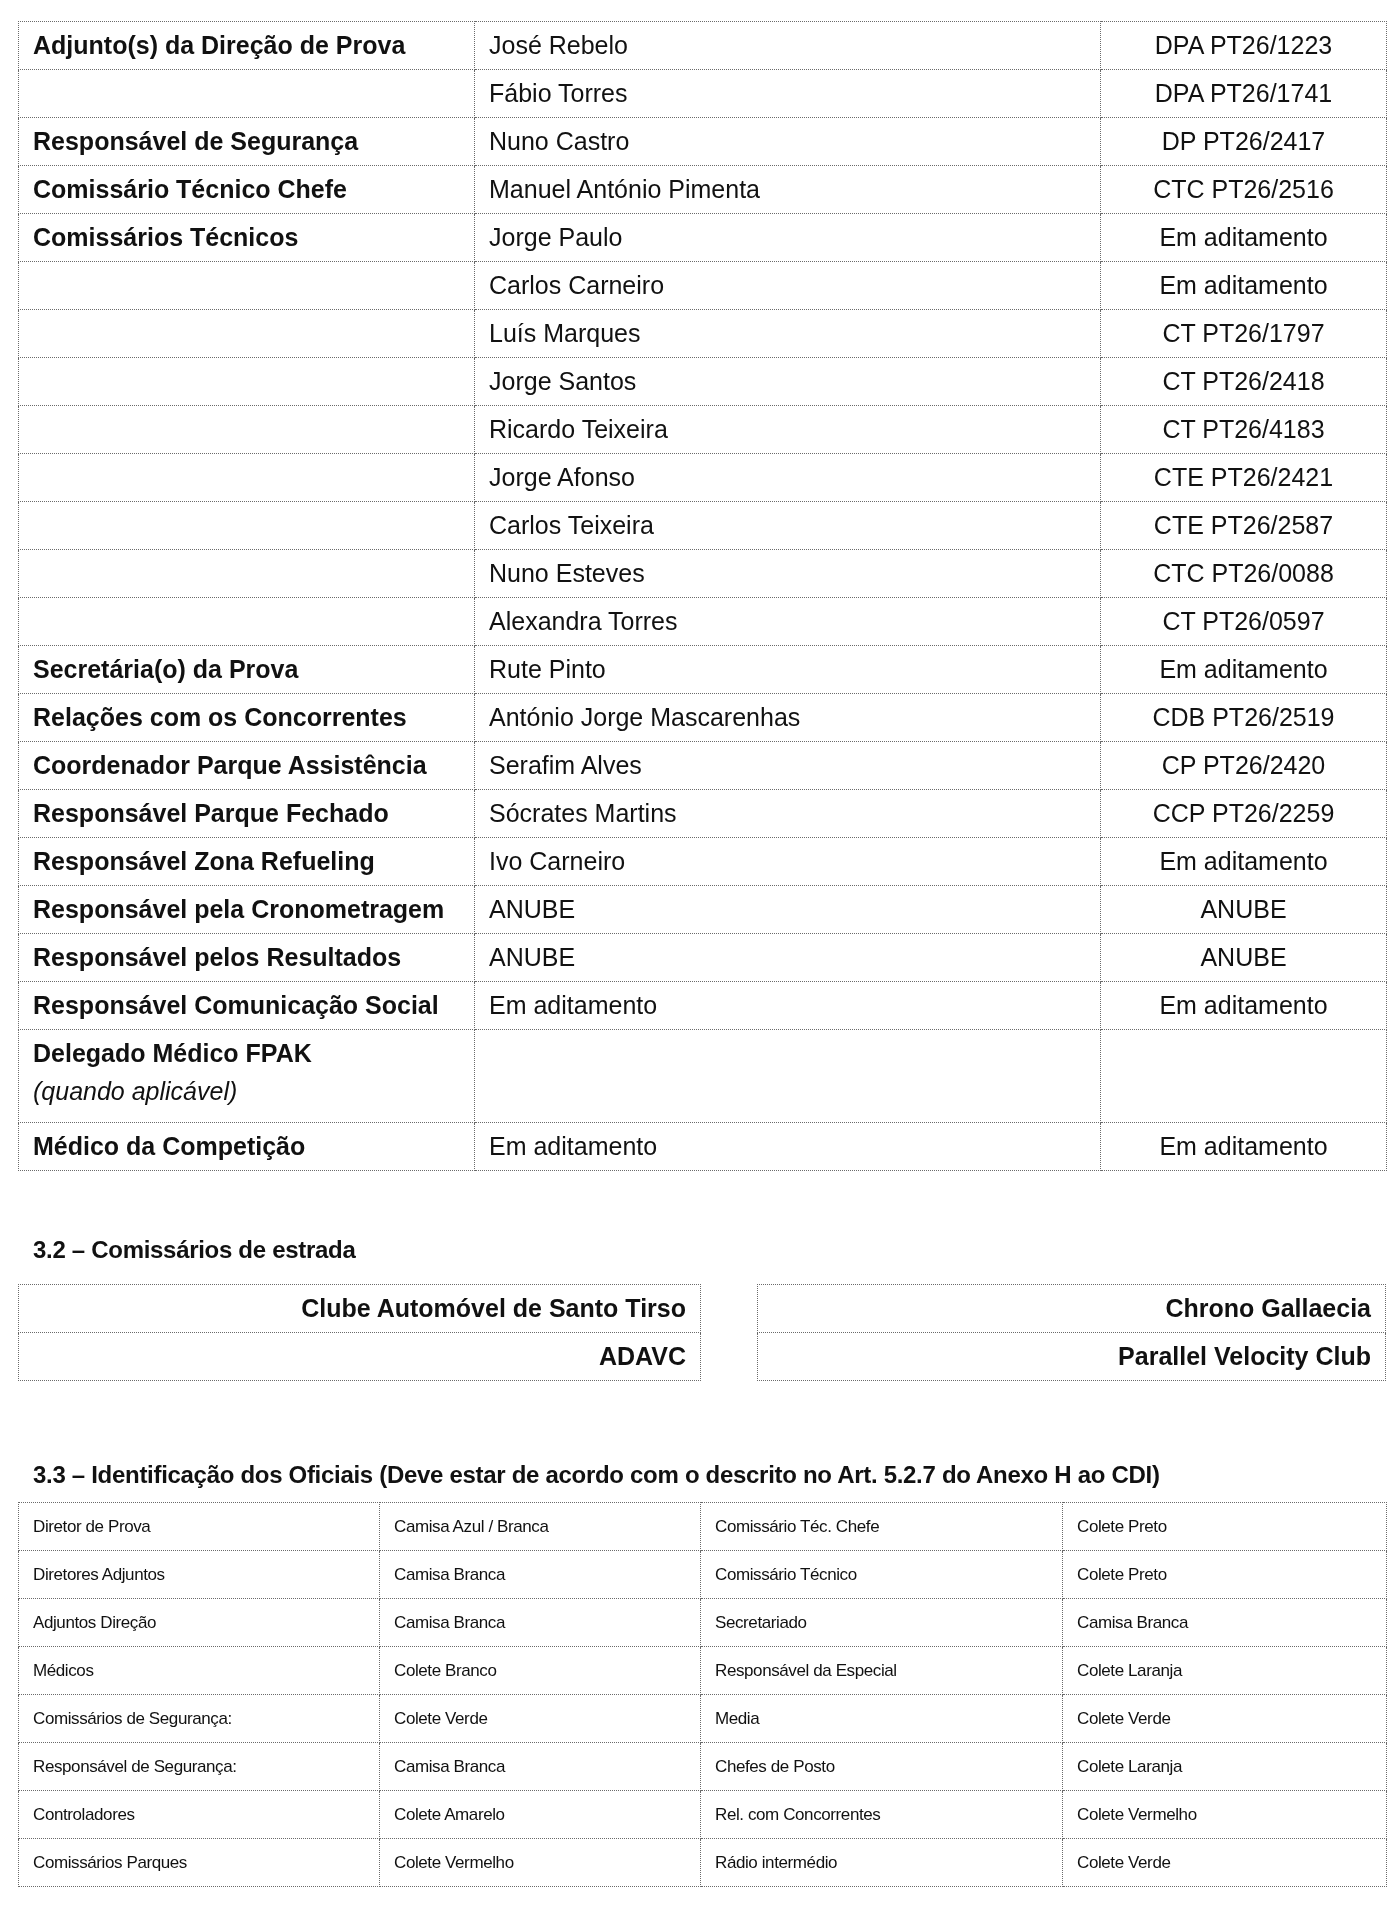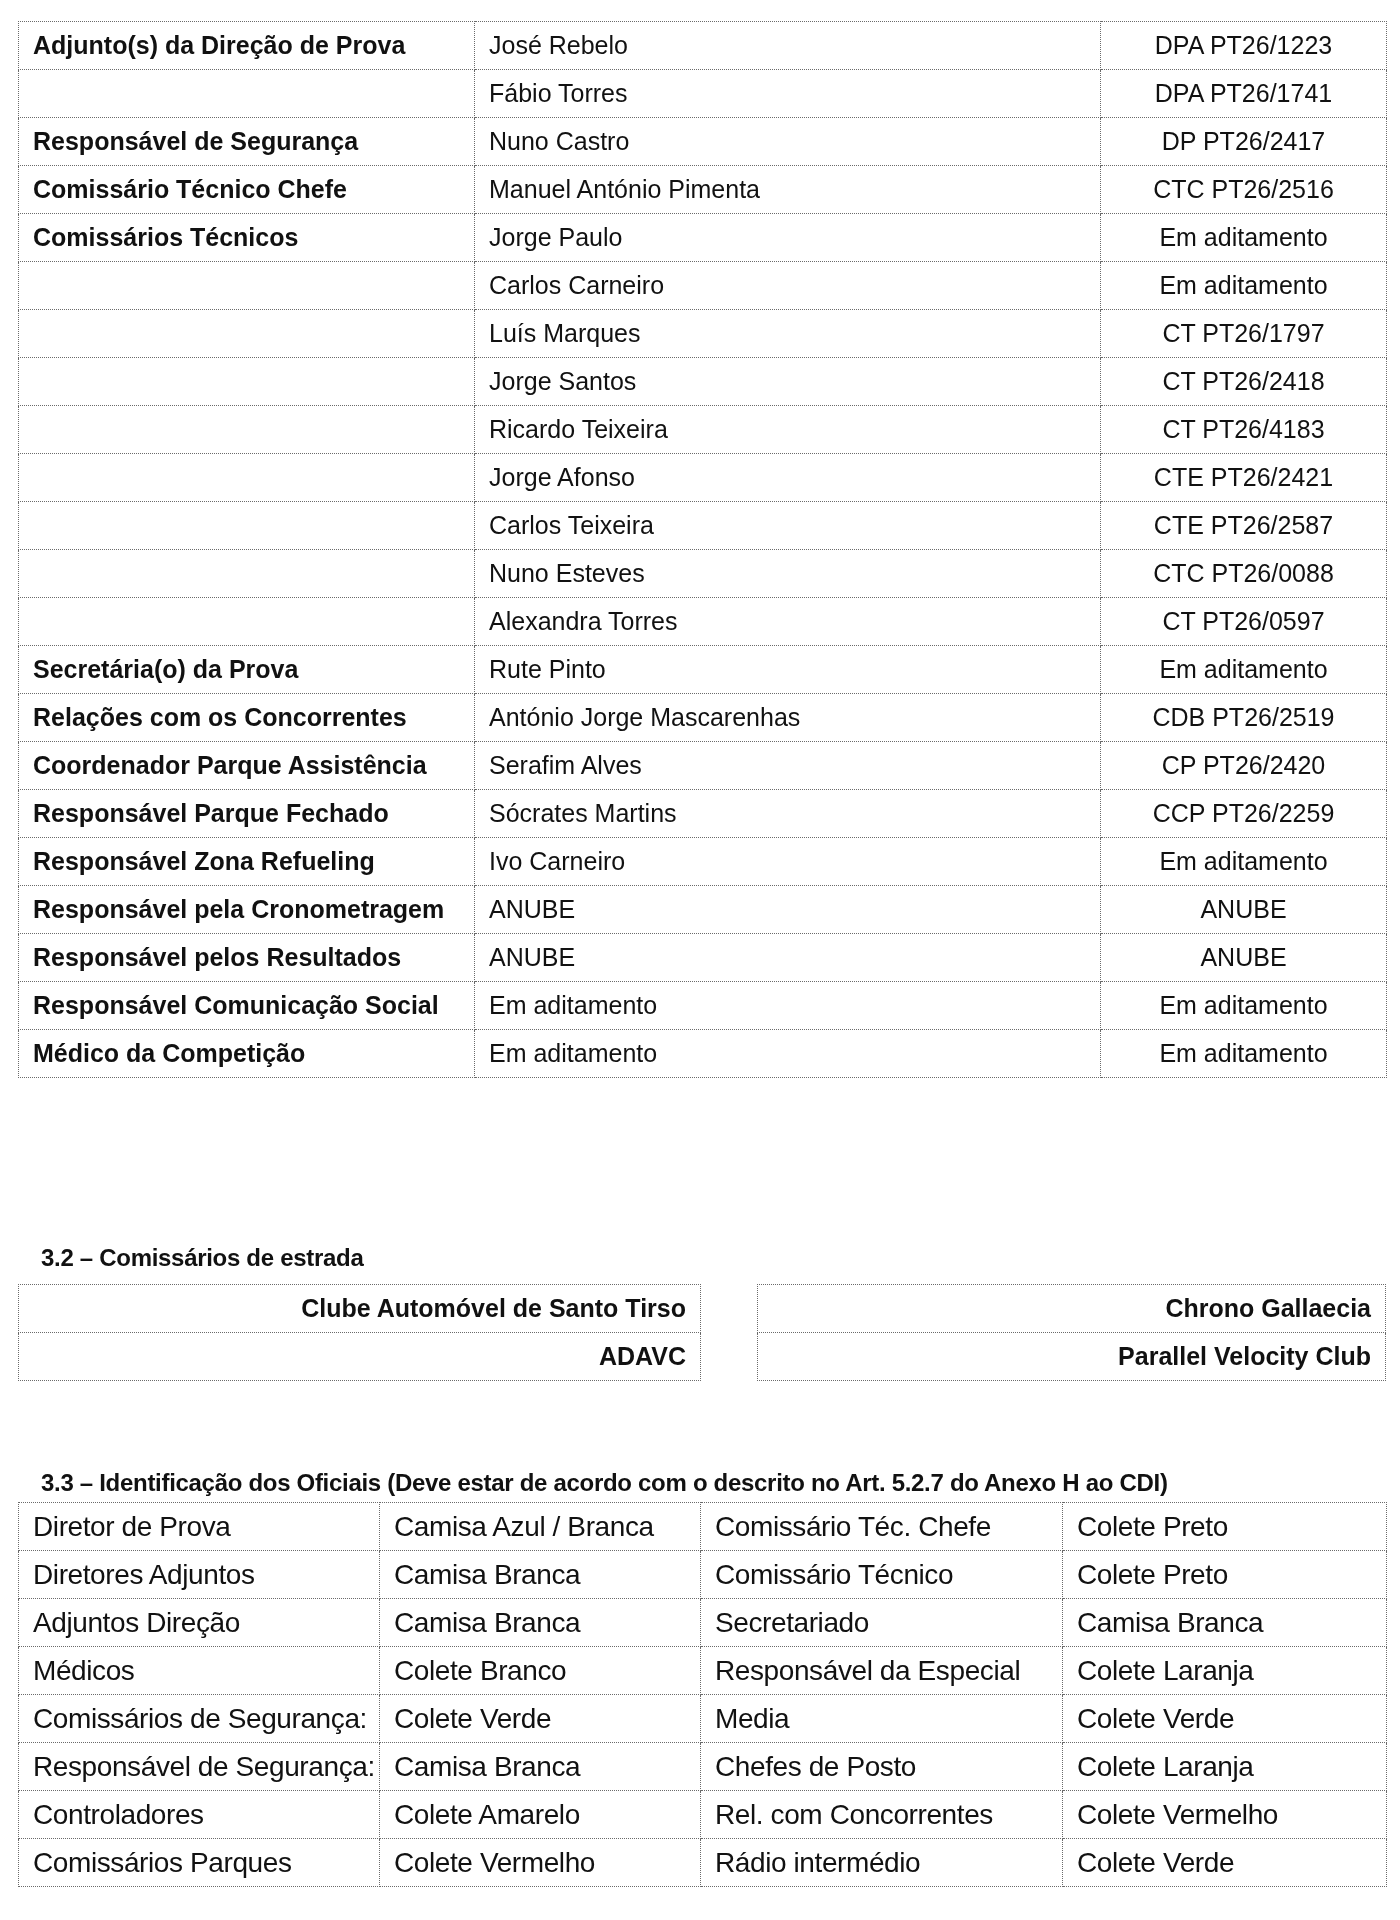--- a/index.html
+++ b/index.html
@@ -7,30 +7,30 @@
            font-family: "Liberation Sans", sans-serif; color: #111; }
     table { border-collapse: collapse; position: absolute; table-layout: fixed; }
     td { border: 1px dotted #6a6a6a; padding: 0 14px; height: 47px; font-size: 25px;
          line-height: 47px; white-space: nowrap; overflow: hidden; }
     #officials { left: 18px; top: 21px; width: 1368px; }
     #officials td.role { font-weight: bold; text-align: left; }
     #officials td.name { padding-right: 14px; }
     #officials td.license { text-align: center; }
     #officials tr.tall td { height: 88px; line-height: 38px; vertical-align: top; padding-top: 4px; }
     #officials .note { font-style: italic; font-weight: normal; display: block; }
-    h2 { position: absolute; margin: 8px; font-size: 24px; font-weight: bold; left: 33px;
+    h2 { position: absolute; margin: 0; font-size: 24px; font-weight: bold; left: 33px;
          font-family: "Liberation Sans", sans-serif; letter-spacing: -0.3px; }
     #h32 { top: 1236px; }
     #h33 { top: 1461px; }
     .clubs { top: 1284px; }
     #clubs-left { left: 18px; width: 683px; }
     #clubs-right { left: 757px; width: 629px; }
     .clubs td { font-weight: bold; text-align: right; height: 47px; }
     #ident { left: 18px; top: 1502px; width: 1368px; }
-    #ident td { font-size: 28px; height: 47px; letter-spacing: -0.4px; }
+    #ident td { font-size: 17px; height: 47px; letter-spacing: -0.4px; }
   </style>
 </head>
 <body>
 
 <table id="officials">
   <colgroup>
       <col style="width:456px">
       <col style="width:626px">
       <col style="width:286px">
     </colgroup>
@@ -133,20 +133,28 @@
     <tr>
         <td class="role">Responsável pelos Resultados</td>
         <td class="name">ANUBE</td>
         <td class="license">ANUBE</td>
       </tr>
     <tr>
         <td class="role">Responsável Comunicação Social</td>
         <td class="name">Em aditamento</td>
         <td class="license">Em aditamento</td>
       </tr>
+    <tr class="tall">
+      <td class="role">
+        <span>Delegado Médico FPAK</span>
+        <span class="note">(quando aplicável)</span>
+      </td>
+      <td class="name"></td>
+      <td class="license"></td>
+    </tr>
     <tr>
         <td class="role">Médico da Competição</td>
         <td class="name">Em aditamento</td>
         <td class="license">Em aditamento</td>
       </tr>
   </tbody>
 </table>
 
 <h2 id="h32">3.2 – Comissários de estrada</h2>
 

